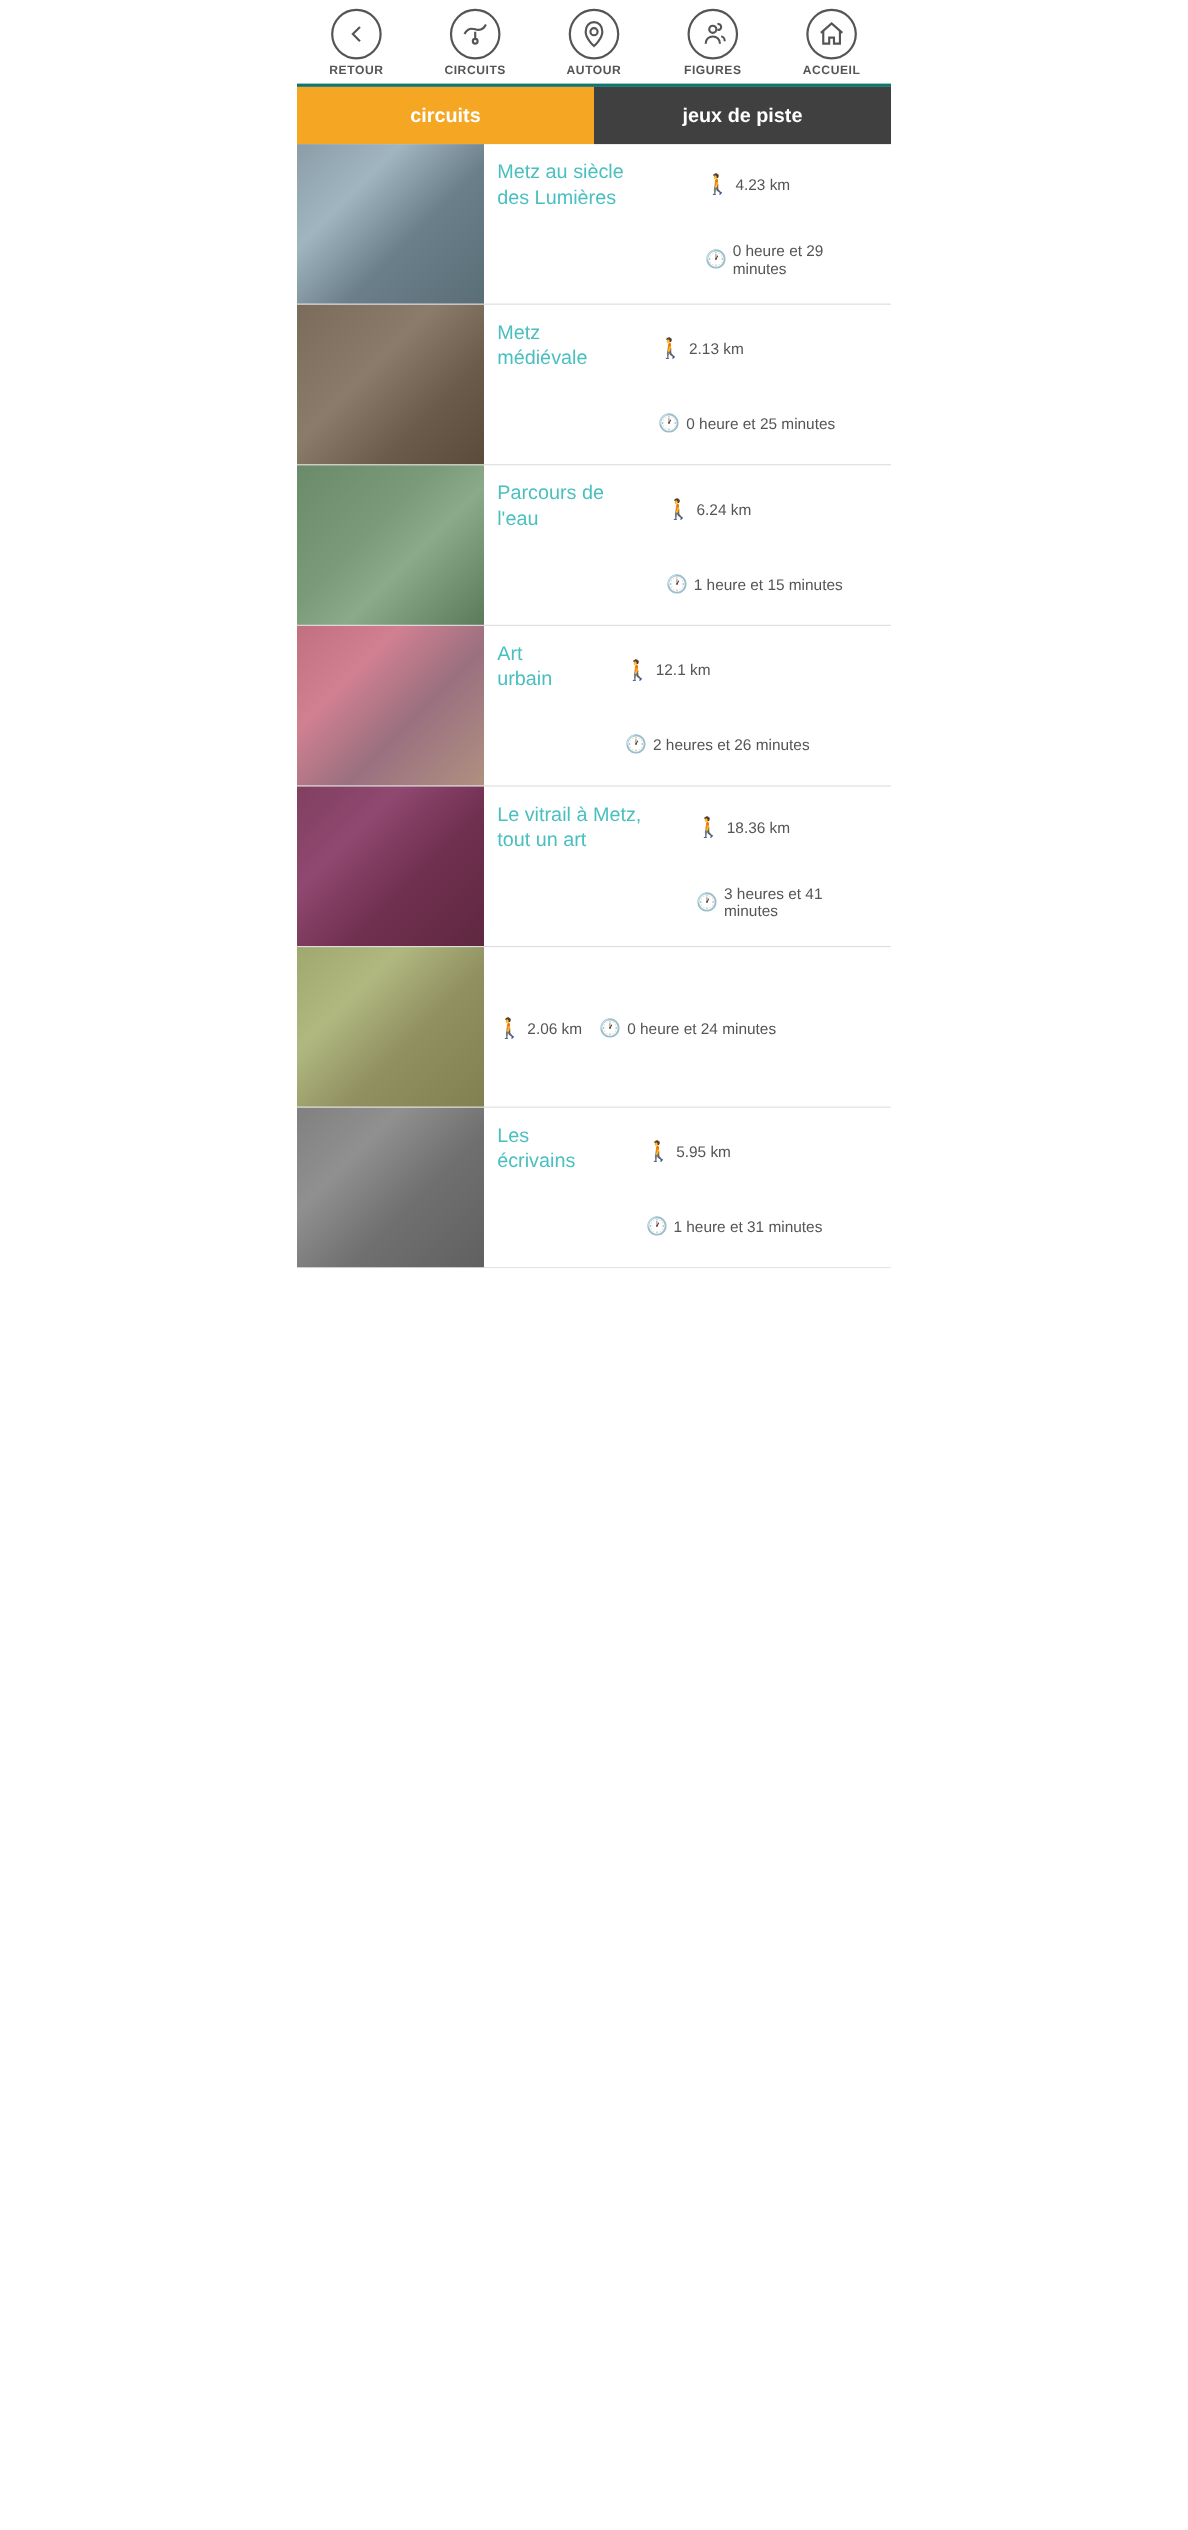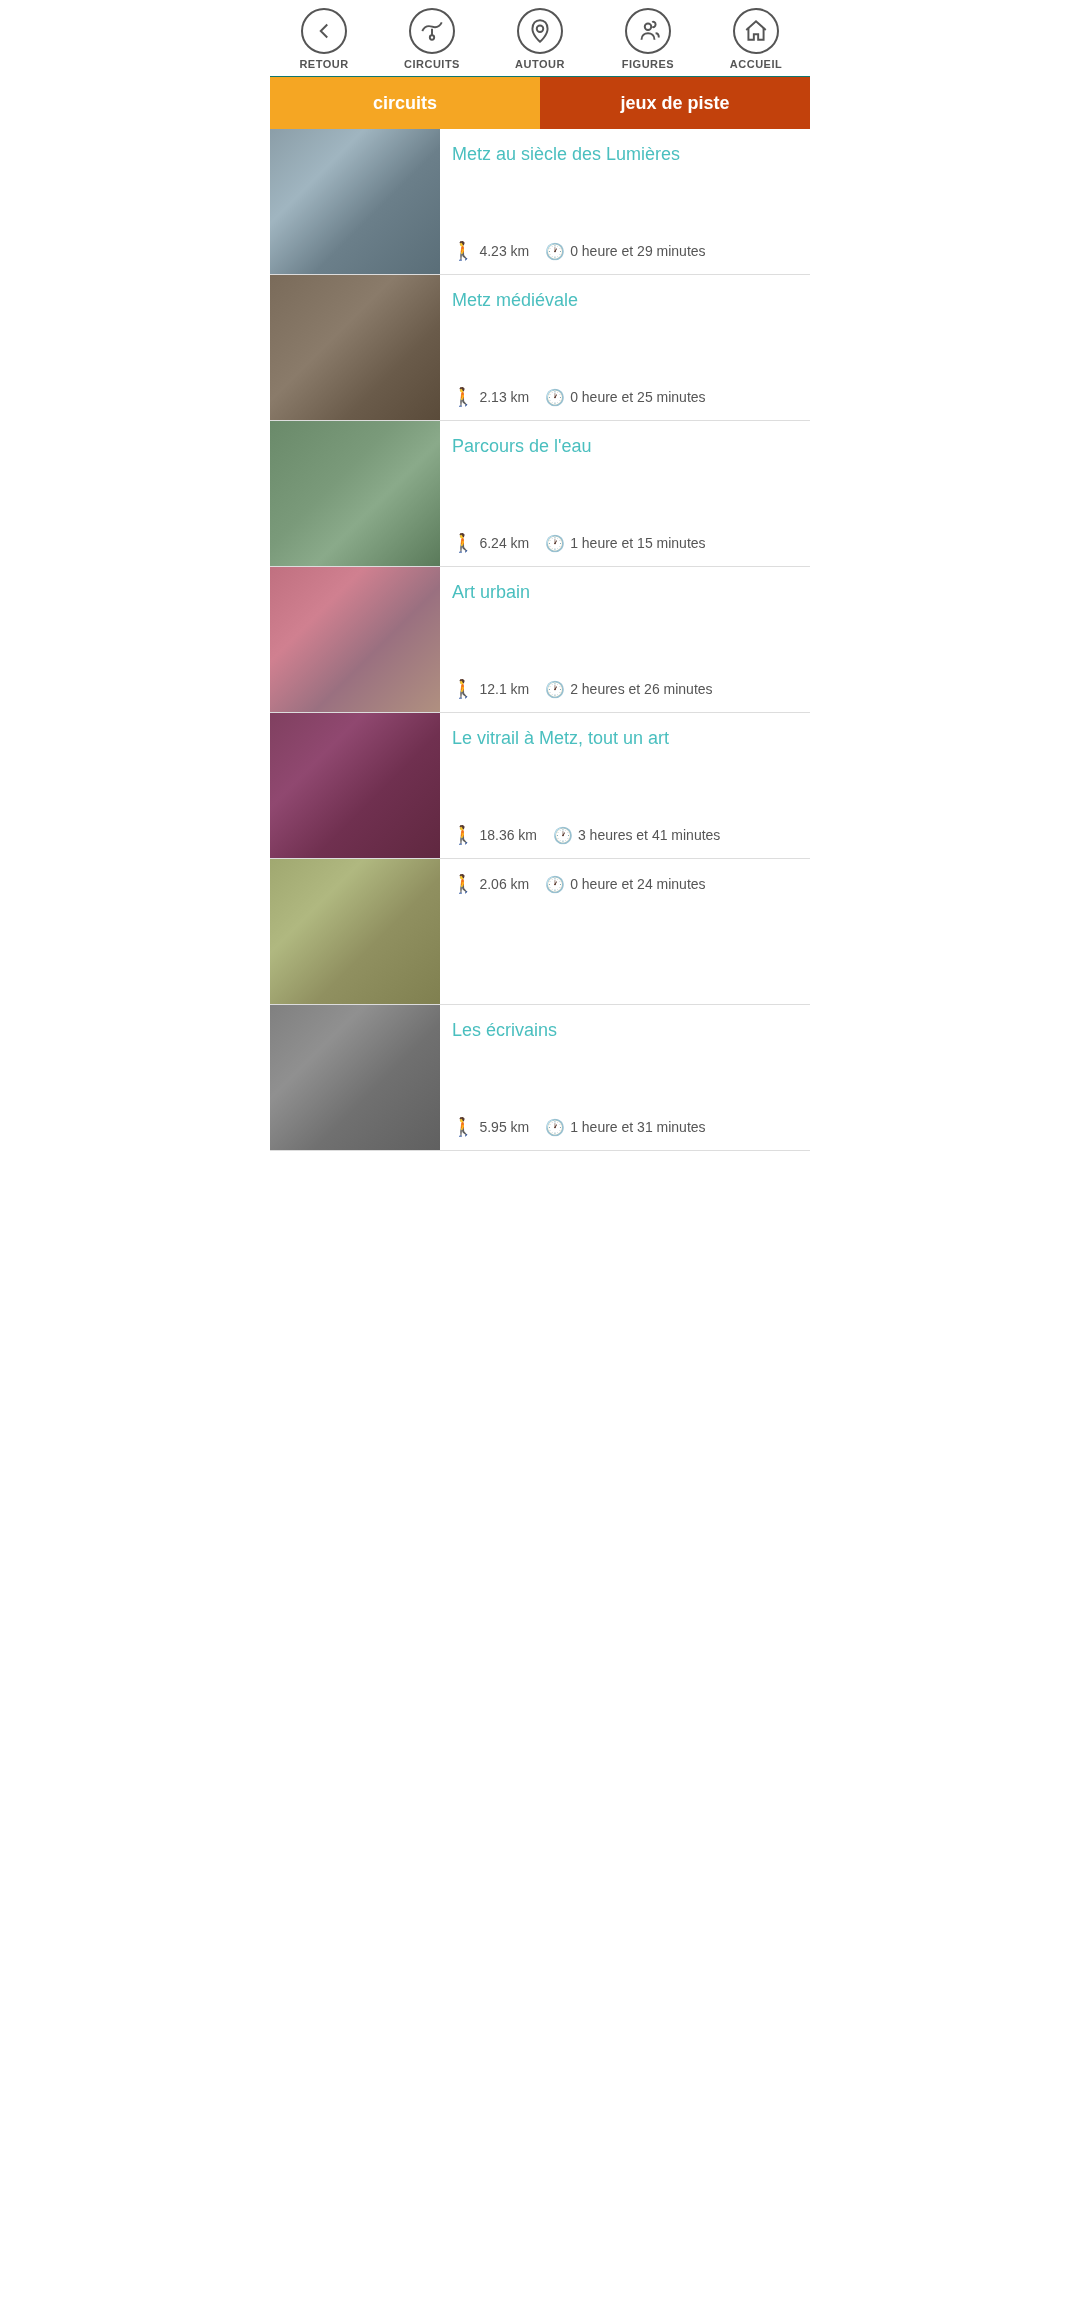--- a/index.html
+++ b/index.html
@@ -13,21 +13,21 @@
       overflow-x: hidden;
     }
 
     
     .header {
       display: flex;
       justify-content: space-around;
       align-items: center;
       background: #fff;
       padding: 8px 0 6px;
-      border-bottom: 1px solid #0f766e;
+      border-bottom: 3px solid #0f766e;
     }
     .nav-item {
       display: flex;
       flex-direction: column;
       align-items: center;
       cursor: pointer;
       min-width: 60px;
     }
     .nav-icon {
       width: 46px;
@@ -65,21 +65,21 @@
       justify-content: center;
       font-size: 18px;
       font-weight: bold;
       cursor: pointer;
     }
     .tab-active {
       background: #F5A623;
       color: #fff;
     }
     .tab-inactive {
-      background: #c2410c;
+      background: #404040;
       color: #fff;
     }
 
     
     .circuit-list {
       width: 100%;
     }
     .circuit-item {
       display: flex;
       align-items: stretch;
@@ -90,21 +90,20 @@
     .circuit-image-placeholder {
       width: 170px;
       min-width: 170px;
       height: 145px;
       background: #bbb;
       flex-shrink: 0;
     }
     .circuit-info {
       flex: 1;
       display: flex;
-      flex-direction: column;
       justify-content: space-between;
       padding: 14px 12px 12px;
       gap: 48px;
     }
     .circuit-title {
       font-size: 18px;
       color: #4ABFBF;
       font-weight: normal;
       line-height: 1.3;
     }

